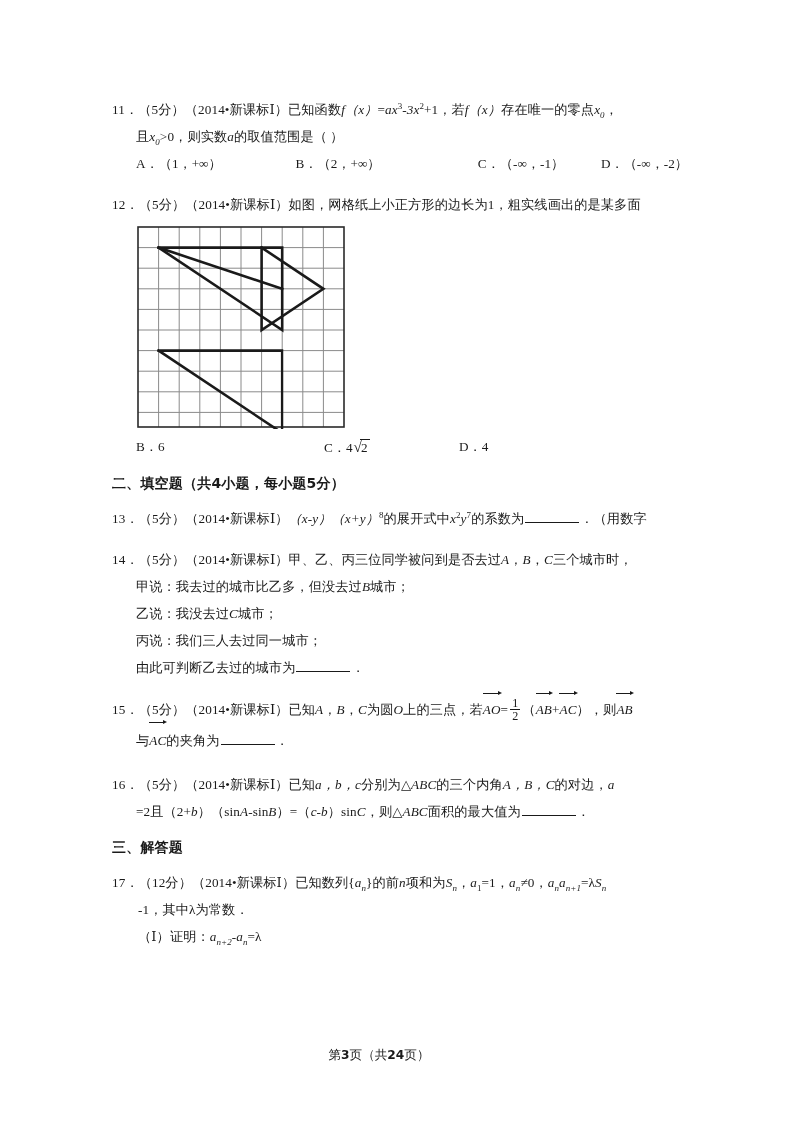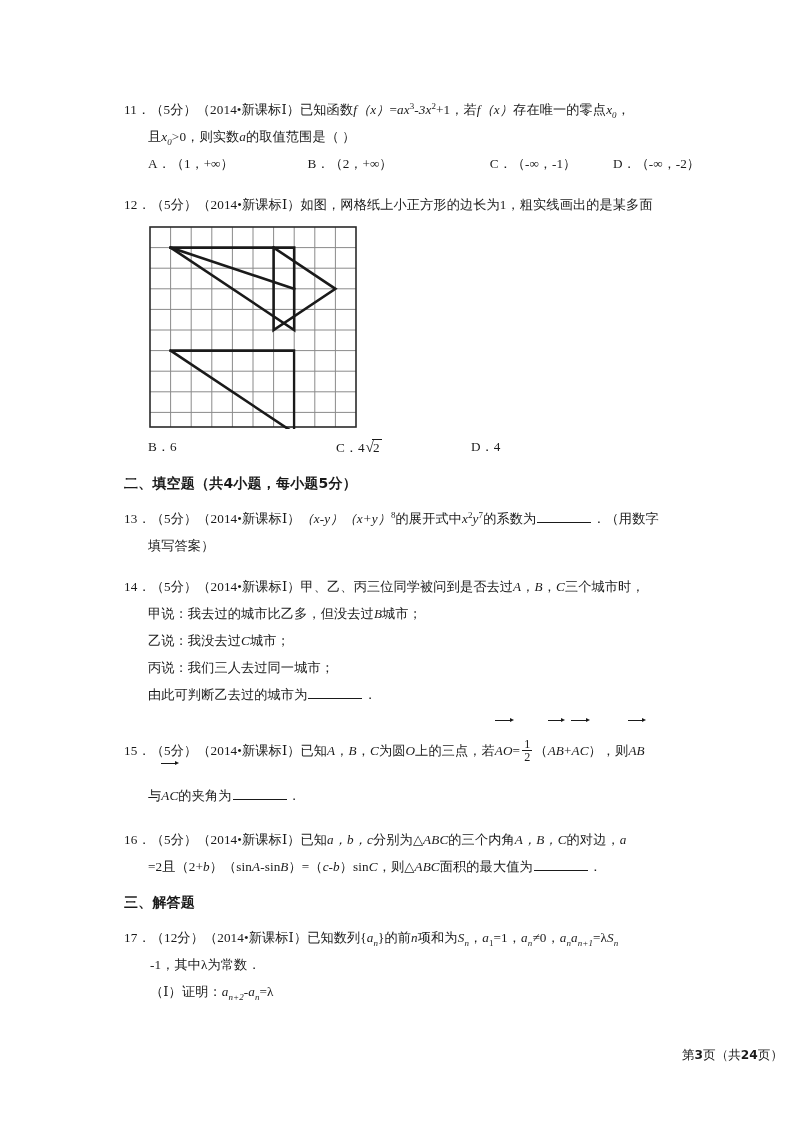--- a/index.html
+++ b/index.html
@@ -16,21 +16,21 @@
     overflow: hidden;
   }
   .page {
     position: absolute;
     left: 0; top: 0;
     width: 793px;
     height: 1122px;
   }
   .content {
     position: absolute;
-    left: 124px;
+    left: 112px;
     top: 96px;
     width: 576px;
   }
   
   .qline {
     font-size: 13.2px;
     line-height: 27px;
     white-space: nowrap;
     letter-spacing: 0.1px;
   }
@@ -75,21 +75,21 @@
     margin: 0 2px;
     position: relative;
     top: -1px;
   }
   .frac .num { padding: 0 2px; }
   .frac .den { border-top: 1px solid #1a1a1a; padding: 0 2px; }
 
   .vec {
     display: inline-block;
     position: relative;
-    padding-top: 15px;
+    padding-top: 1px;
   }
   .vec > .vlabel { font-style: italic; }
   .vec > .varrow {
     position: absolute;
     left: 0; right: -1px;
     top: -5px;
     height: 6px;
   }
   .vec > .varrow::before {
     content: "";
@@ -143,25 +143,24 @@
     margin-bottom: 4px;
   }
   svg.grid-figure { display: block; }
 
   
   .footer {
     position: absolute;
     left: 0;
     top: 1047px;
     width: 758px;
-    text-align: right;
+    text-align: center;
     font-size: 12.6px;
     font-family: "Liberation Serif", "DejaVu Serif", serif;
     color: #1a1a1a;
-    padding-left: 25px;
   }
   .footer b { font-family: "DejaVu Sans", "Liberation Sans", sans-serif; font-size: 12.2px; }
 </style>
 </head>
 <body>
 
 <div class="page">
   <div class="content">
 
     <div class="qblock">
@@ -228,23 +227,20 @@
     <div class="gap-sm"></div>
 
     <div class="sec-head">二、填空题（共4小题，每小题5分）</div>
 
     <div class="gap-sm"></div>
 
     <div class="qblock">
       <div class="qline">
         <span>13</span>．<span>（5分）</span><span>（2014•新课标Ⅰ）</span><span class="it">（x-y）（x+y）</span><span class="sup">8</span><span>的展开式中</span><span class="it">x</span><span class="sup">2</span><span class="it">y</span><span class="sup">7</span><span>的系数为</span><span class="blank"></span><span>．（用数字</span>
       </div>
-      <div class="qline indent">
-        <span>填写答案）</span>
-      </div>
     </div>
 
     <div class="gap-md"></div>
 
     <div class="qblock">
       <div class="qline">
         <span>14</span>．<span>（5分）</span><span>（2014•新课标Ⅰ）</span><span>甲、乙、丙三位同学被问到是否去过</span><span class="it">A</span><span>，</span><span class="it">B</span><span>，</span><span class="it">C</span><span>三个城市时，</span>
       </div>
       <div class="qline indent">
         <span>甲说：我去过的城市比乙多，但没去过</span><span class="it">B</span><span>城市；</span>

